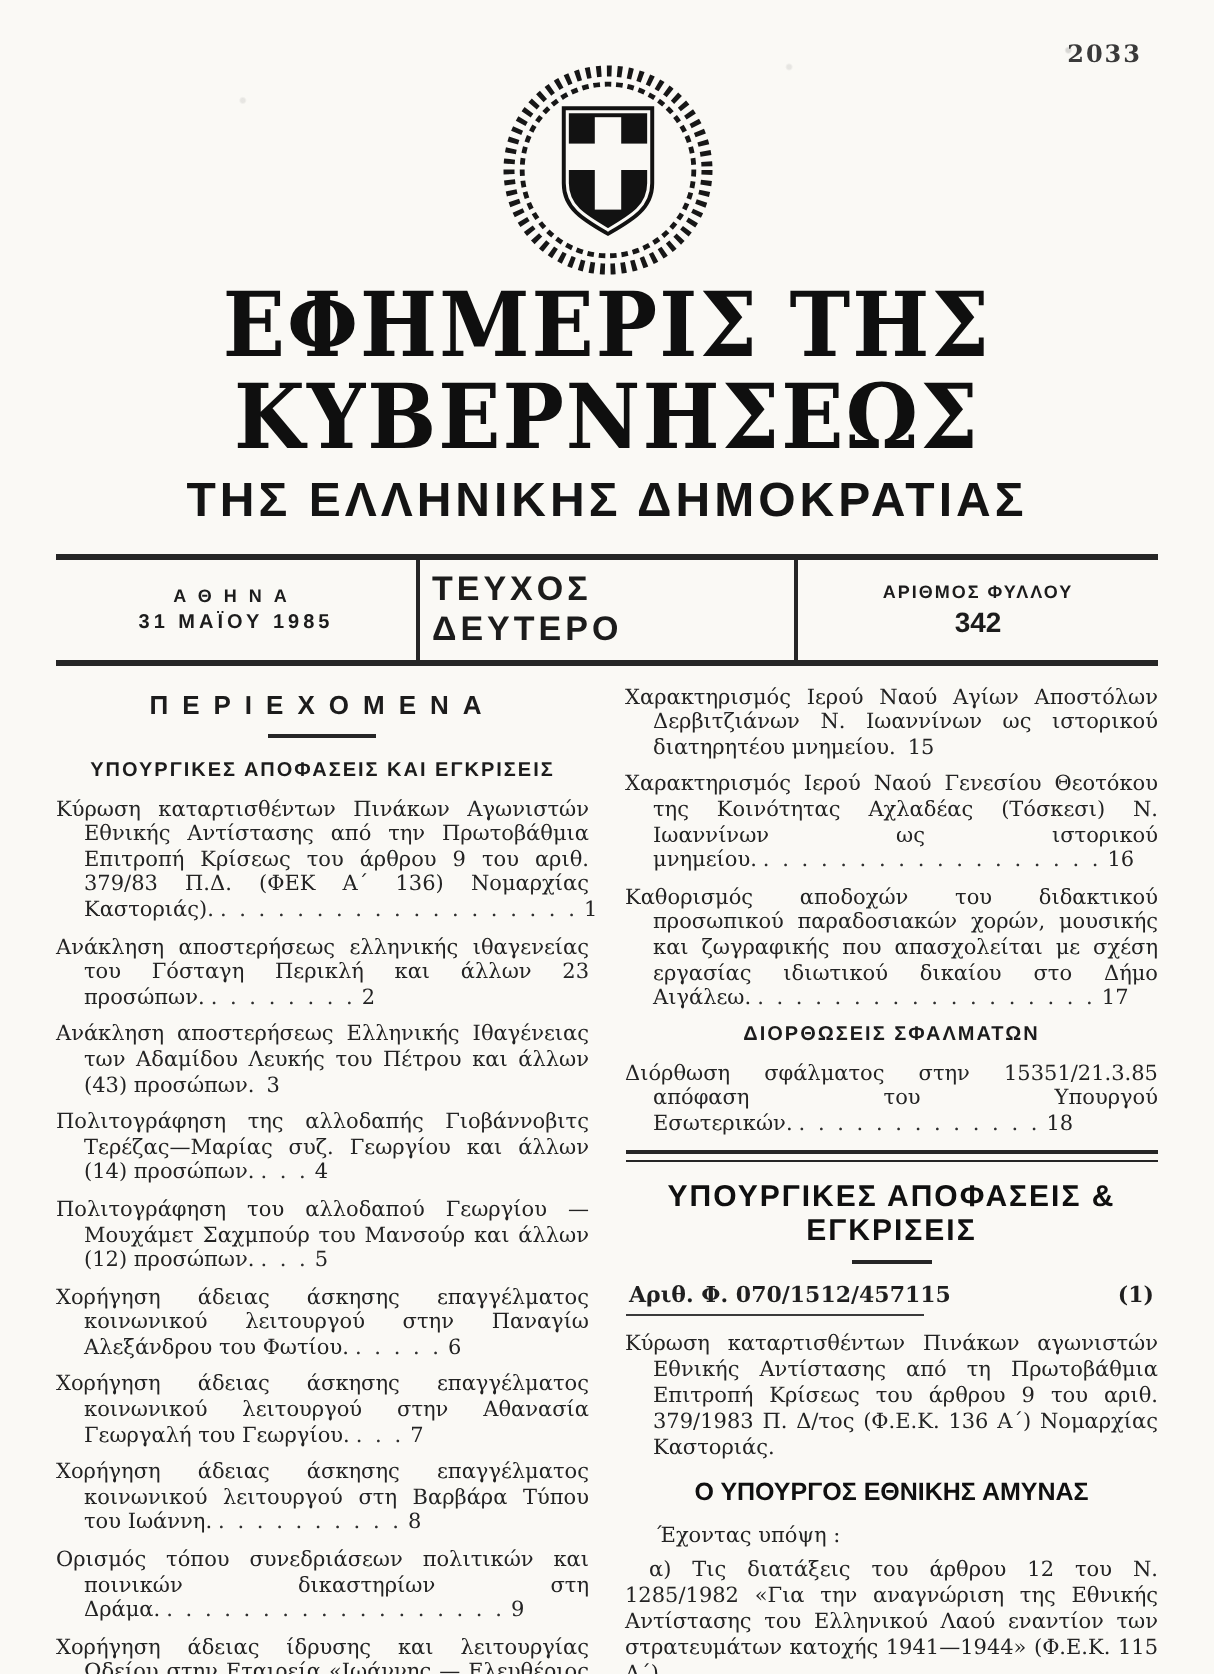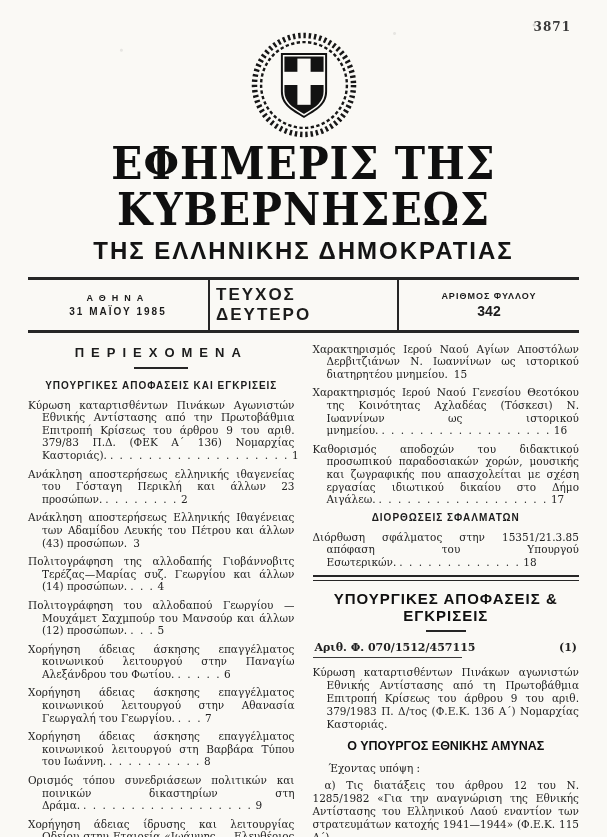--- a/index.html
+++ b/index.html
@@ -83,21 +83,21 @@
   .minister-heading{
     text-align:center;font-family:"Liberation Sans", sans-serif;
     font-weight:bold;font-size:12.5px;margin:4px 0 9px;color:#101010;
   }
   .preamble{font-size:10.5px;line-height:13px;text-indent:16px;margin-bottom:4px;color:#232323;}
   .clause{font-size:10.5px;line-height:13px;text-align:justify;text-indent:12px;margin-bottom:2px;color:#232323;}
 </style>
 </head>
 <body>
 
-<div class="sheet-number">3871</div>
+<div class="sheet-number">2033</div>
 
 <div class="emblem-wrap">
   <svg class="emblem" viewBox="0 0 100 100" aria-hidden="true">
     <circle cx="50" cy="50" r="45" fill="none" stroke="#171717" stroke-width="5" stroke-dasharray="2.2 2.6"></circle>
     <circle cx="50" cy="50" r="39" fill="none" stroke="#171717" stroke-width="2.2" stroke-dasharray="3 2.2"></circle>
     <path d="M29 21 h42 v35 c0 12 -9 17 -21 24 c-12 -7 -21 -12 -21 -24 z" fill="#121212"></path>
     <path d="M31.5 23.5 h37 v32.5 c0 10.5 -8 15 -18.5 21.2 c-10.5 -6.2 -18.5 -10.7 -18.5 -21.2 z" fill="none" stroke="#faf9f5" stroke-width="1.4"></path>
     <rect x="44" y="26" width="12" height="42" fill="#faf9f5"></rect>
     <rect x="31" y="38" width="38" height="12" fill="#faf9f5"></rect>
   </svg>

